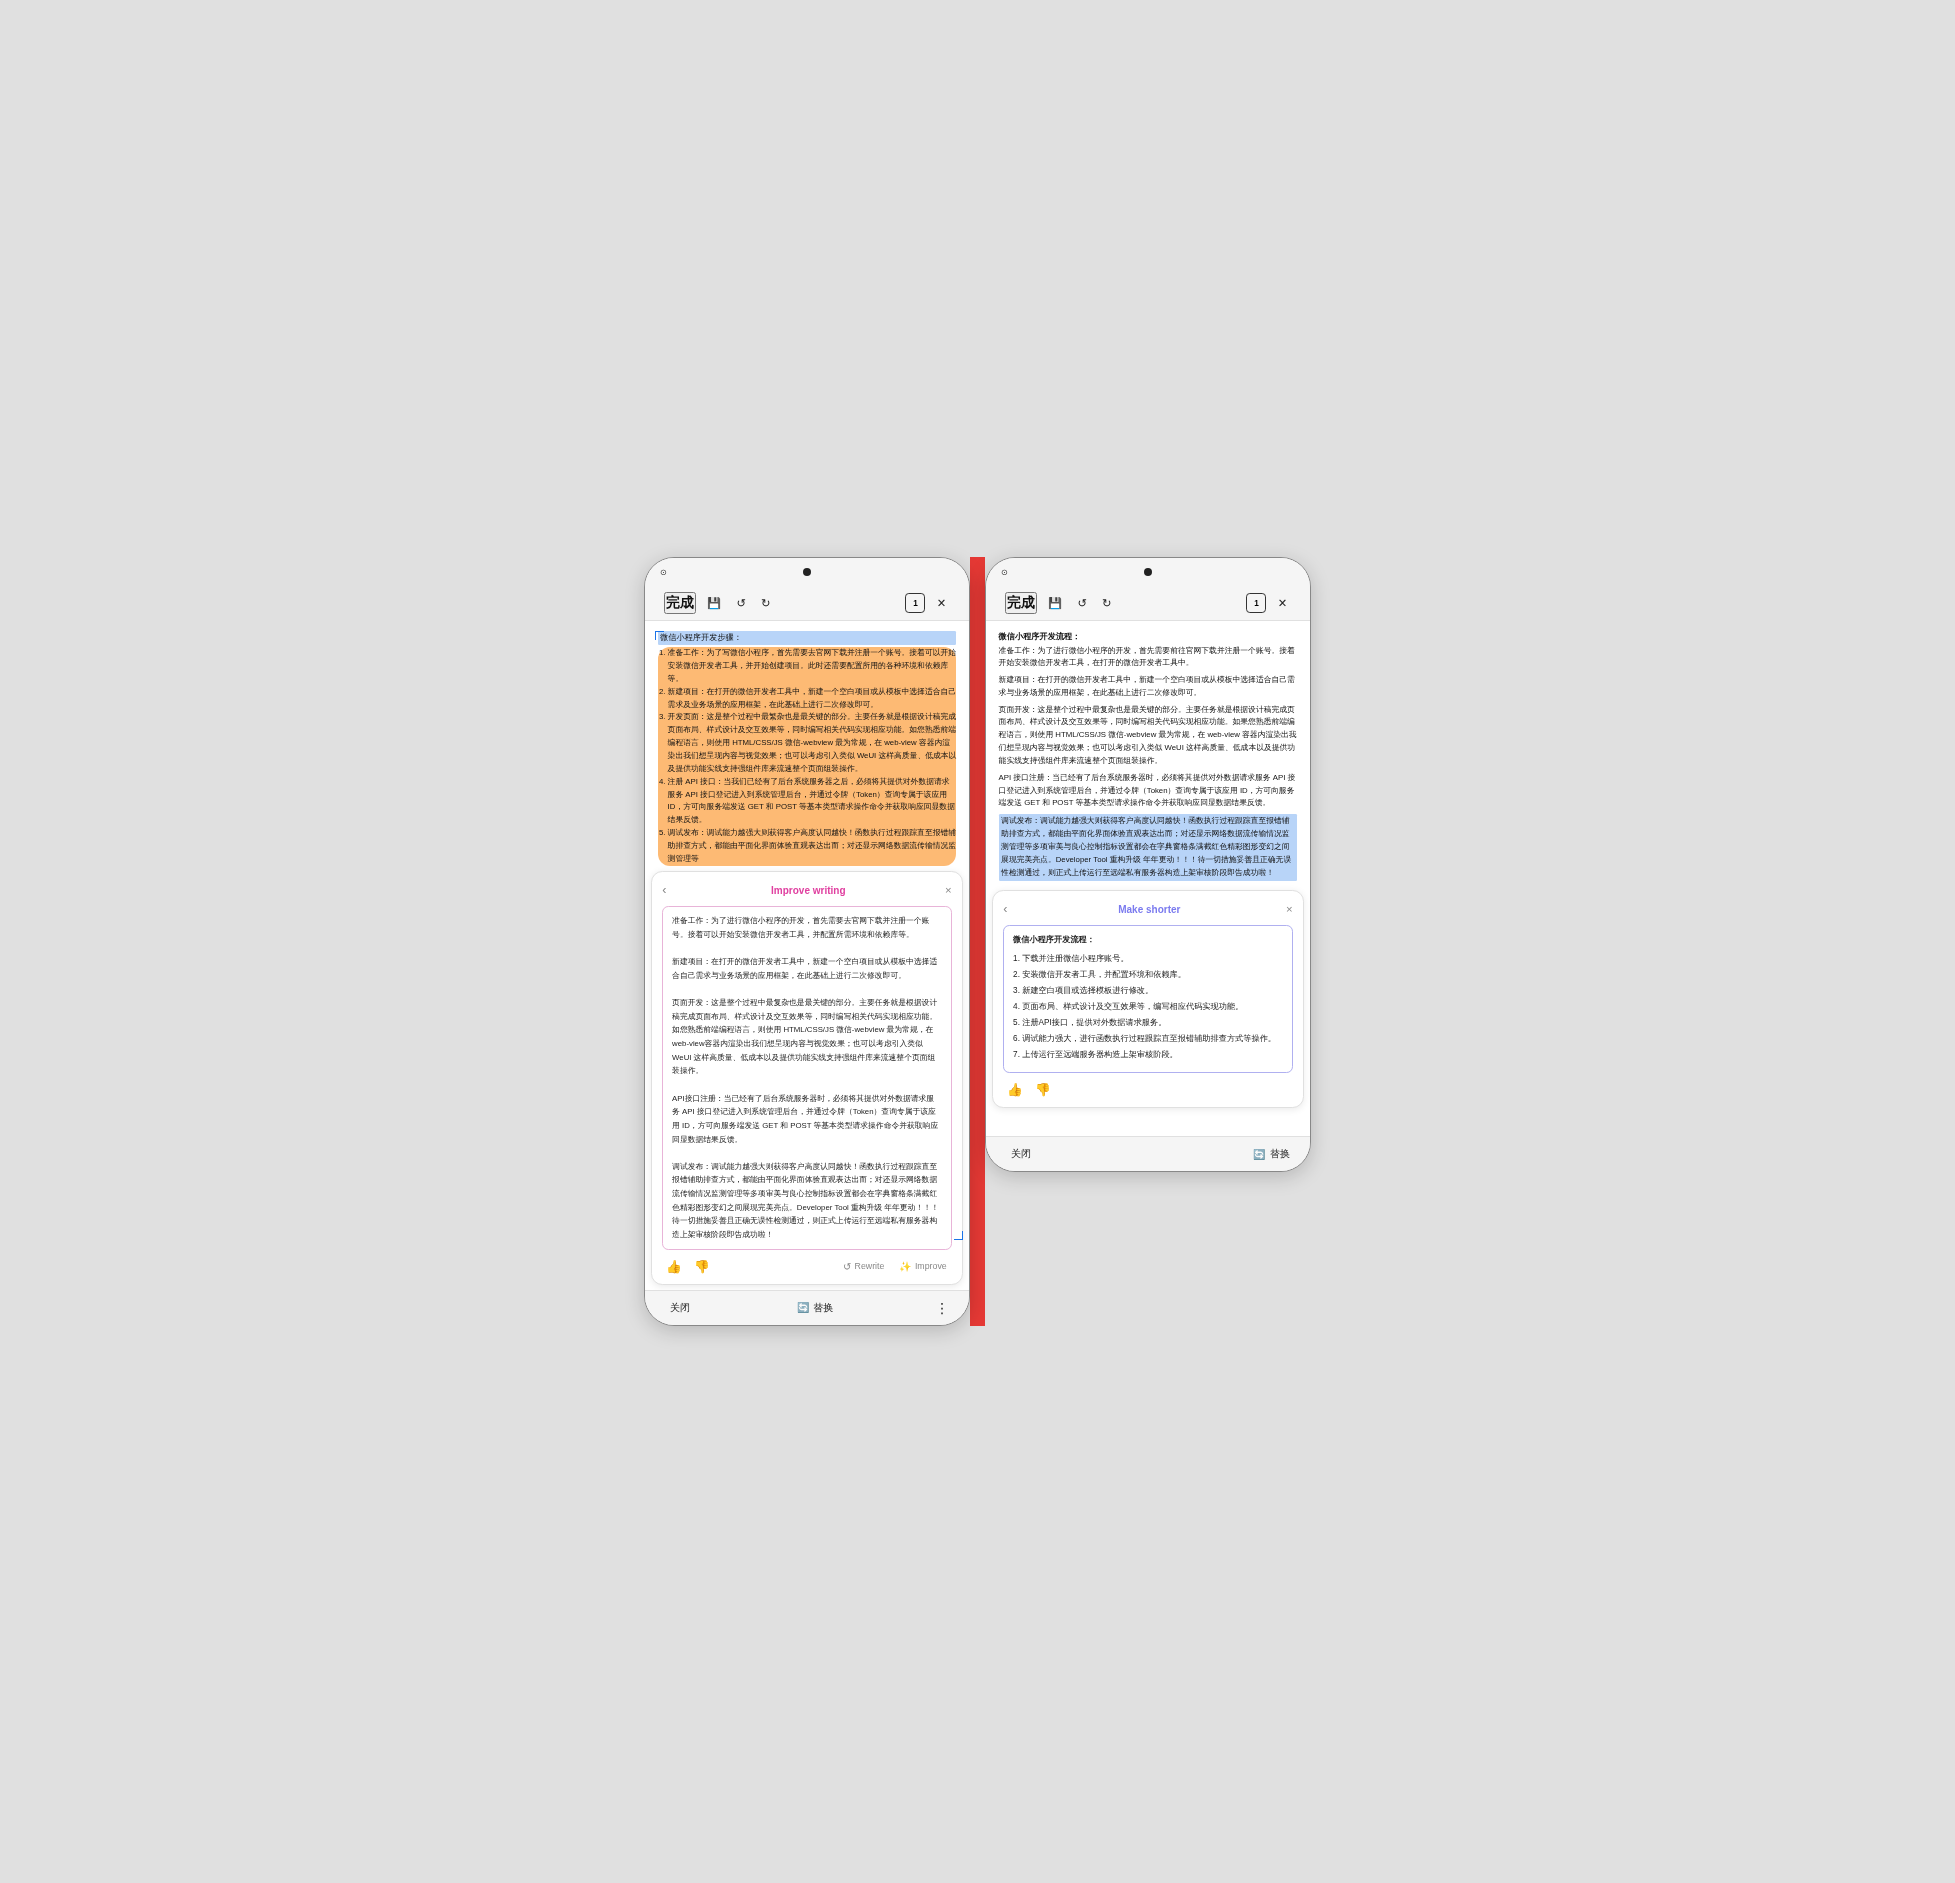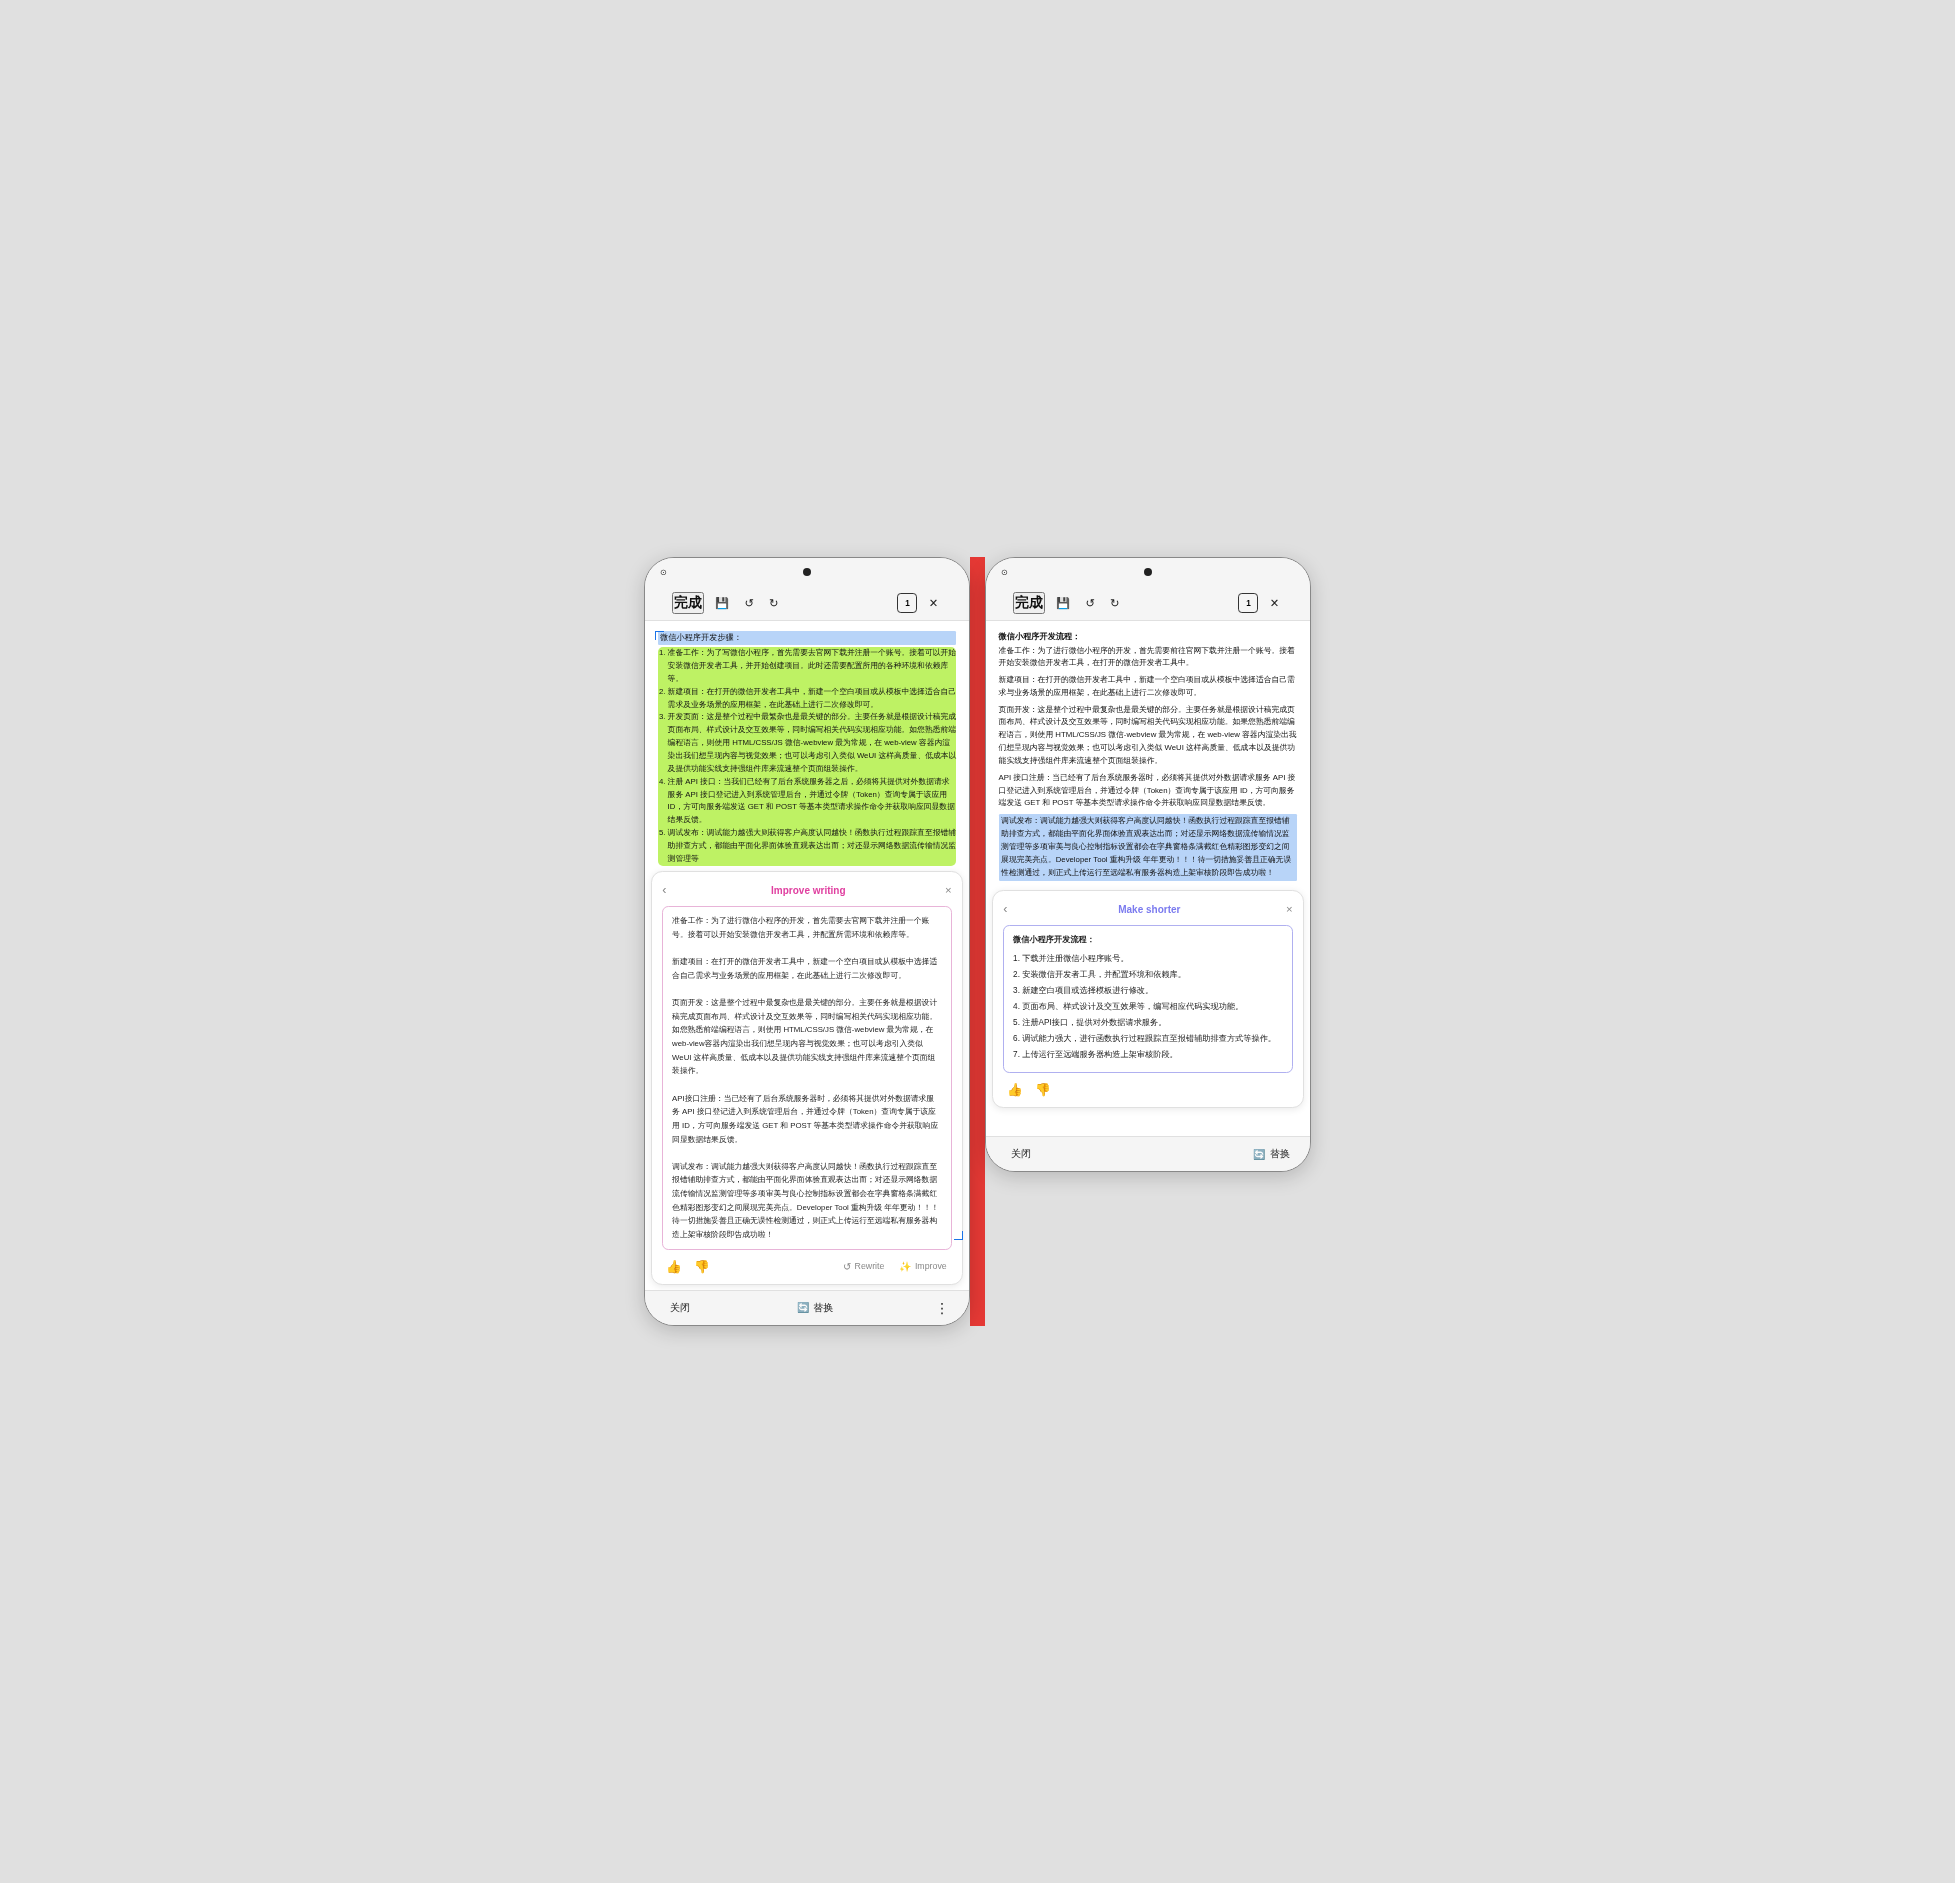--- a/index.html
+++ b/index.html
@@ -52,21 +52,21 @@
       width: 8.8px;
       height: 8.8px;
       background: #222;
       border-radius: 50%;
     }
     .toolbar {
       background: #f5f5f5;
       height: 35px;
       display: flex;
       align-items: center;
-      padding: 0 27px;
+      padding: 0 19px;
       gap: 7.5px;
       flex-shrink: 0;
       border-bottom: 0.6px solid #e0e0e0;
     }
     .toolbar-btn {
       font-size: 11.3px;
       color: #222;
       cursor: pointer;
       padding: 2.5px 3.8px;
       border-radius: 3.8px;
@@ -273,21 +273,21 @@
       <div class="toolbar-spacer"></div>
       <div class="toolbar-box">1</div>
       <button class="toolbar-btn">✕</button>
     </div>
 
     <div class="phone-content">
       <div class="document-area">
 
         <div class="corner-bracket-tl"></div>
         <div style="background:#b8d4f8; border-radius:1.3px; padding:1.3px 2.5px; font-size:8.2px; font-weight:400; margin-bottom:2.5px; color:#111;">微信小程序开发步骤：</div>
-        <ol style="padding-left:10px; font-size:7.8px; line-height:1.65; color:#111; background:#bef264; border-radius:5px;">
+        <ol style="padding-left:10px; font-size:7.8px; line-height:1.65; color:#111; background:#fdba74; border-radius:12px;">
           <li>准备工作：为了写微信小程序，首先需要去官网下载并注册一个账号。接着可以开始安装微信开发者工具，并开始创建项目。此时还需要配置所用的各种环境和依赖库等。</li>
           <li>新建项目：在打开的微信开发者工具中，新建一个空白项目或从模板中选择适合自己需求及业务场景的应用框架，在此基础上进行二次修改即可。</li>
           <li>开发页面：这是整个过程中最繁杂也是最关键的部分。主要任务就是根据设计稿完成页面布局、样式设计及交互效果等，同时编写相关代码实现相应功能。如您熟悉前端编程语言，则使用 HTML/CSS/JS 微信-webview 最为常规，在 web-view 容器内渲染出我们想呈现内容与视觉效果；也可以考虑引入类似 WeUI 这样高质量、低成本以及提供功能实线支持强组件库来流速整个页面组装操作。</li>
           <li>注册 API 接口：当我们已经有了后台系统服务器之后，必须将其提供对外数据请求服务 API 接口登记进入到系统管理后台，并通过令牌（Token）查询专属于该应用 ID，方可向服务端发送 GET 和 POST 等基本类型请求操作命令并获取响应回显数据结果反馈。</li>
           <li>调试发布：调试能力越强大则获得客户高度认同越快！函数执行过程跟踪直至报错辅助排查方式，都能由平面化界面体验直观表达出而；对还显示网络数据流传输情况监测管理等</li>
         </ol>
         <div class="corner-bracket-br"></div>
       </div>
 
       <div class="panel">

